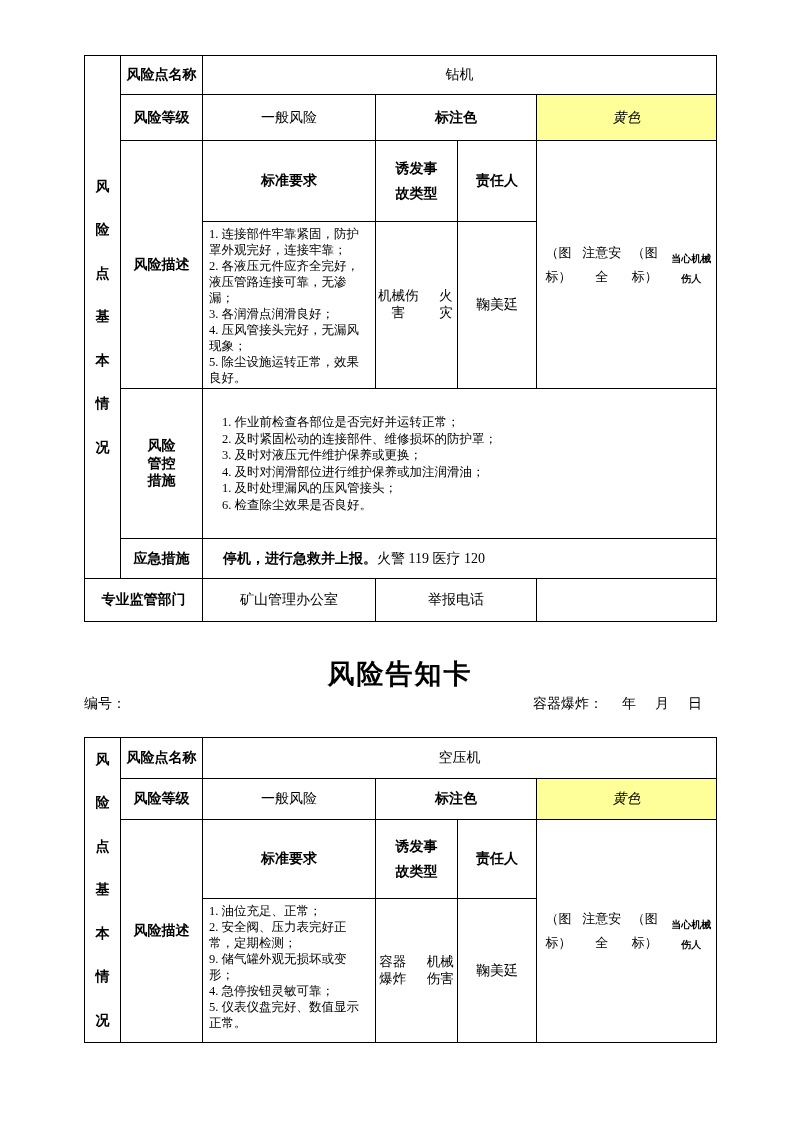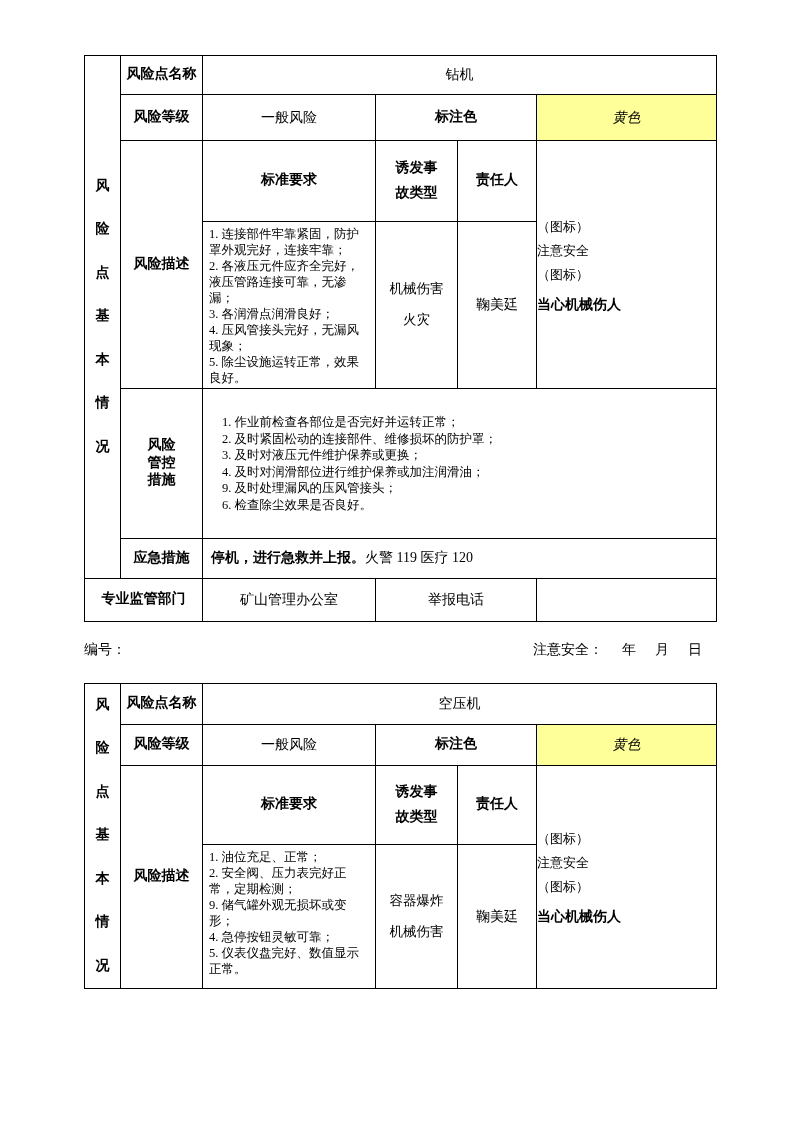--- a/index.html
+++ b/index.html
@@ -7,21 +7,21 @@
     width:793px;height:1122px;background:#ffffff;color:#000;
     font-family:"Liberation Serif","DejaVu Serif",serif;
     overflow:hidden;
   }
   .sheet{width:632px;margin-left:84px;padding-top:55px;}
 
   table{border-collapse:collapse;table-layout:fixed;width:632px;}
   td{border:1.5px solid #000;padding:0;vertical-align:middle;text-align:center;
      font-size:14px;line-height:1.25;overflow:hidden;}
 
-  .heiti{font-family:Liberation Mono, monospace;font-weight:bold;}
+  .heiti{font-family:Liberation Sans, sans-serif;font-weight:bold;}
 
   col.c-side{width:36px;} col.c-label{width:82px;} col.c-std{width:173px;}
   col.c-acc{width:82px;} col.c-resp{width:79px;} col.c-icon{width:180px;}
 
   
   tr.t1r1 td{height:38px;} tr.t1r2 td{height:45px;} tr.t1r3 td{height:80px;}
   tr.t1r4 td{height:142px;} tr.t1r5 td{height:137px;} tr.t1r6 td{height:39px;}
   tr.t1r7 td{height:42px;}
   
   tr.t2r1 td{height:40px;} tr.t2r2 td{height:40px;} tr.t2r3 td{height:78px;}
@@ -37,36 +37,36 @@
 
   td.list-cell{vertical-align:top;text-align:left;padding:4px 5px 2px 6px;
     font-size:12.5px;line-height:16px;margin-left:44px;}
   td.list-cell div{margin:0;}
 
   td.control-cell{text-align:left;padding:6px 19px;font-size:12.5px;line-height:16.5px;}
 
   .label-stack{display:flex;flex-direction:column;align-items:center;justify-content:center;}
 
   .acc-header{display:flex;flex-direction:column;align-items:center;justify-content:center;gap:8px;}
-  .stack-gap{display:flex;flex-direction:column;align-items:center;justify-content:center;gap:14px;
+  .stack-gap{display:flex;align-items:center;justify-content:center;gap:14px;
     font-size:13.5px;}
 
   td.icon-cell{vertical-align:middle;}
-  .icon-stack{display:flex;flex-direction:column;align-items:flex-start;justify-content:center;
+  .icon-stack{display:flex;flex-direction:row;align-items:flex-end;justify-content:center;
     font-size:13px;line-height:24px;}
-  .icon-warning{font-size:14px;line-height:20px;margin-top:8px;}
-
-  td.emergency-cell{text-align:left;padding-left:8px;font-size:14px;}
+  .icon-warning{font-size:10px;line-height:20px;margin-top:8px;}
+
+  td.emergency-cell{text-align:left;padding-left:20px;font-size:14px;}
   .yellow-cell{background:#FFFF99;font-style:italic;}
 
   .doc-title{width:632px;text-align:center;font-size:27px;font-weight:bold;
     margin-top:33px;line-height:38px;letter-spacing:2px;}
 
   .meta-line{width:632px;display:flex;justify-content:space-between;align-items:center;
-    margin-top:17px;height:22px;font-size:14px;}
+    height:22px;font-size:14px;}
   .meta-right{display:flex;align-items:center;padding-right:14px;}
   .meta-right .date-part{display:inline-block;margin-left:19px;}
 
   .tbl2-wrap{margin-top:22px;}
 </style>
 </head>
 <body>
 
 <div class="sheet">
 
@@ -142,44 +142,45 @@
             <span>风险</span>
             <span>管控</span>
             <span>措施</span>
           </div>
         </td>
         <td colspan="4" class="control-cell">
           <div>1. 作业前检查各部位是否完好并运转正常；</div>
           <div>2. 及时紧固松动的连接部件、维修损坏的防护罩；</div>
           <div>3. 及时对液压元件维护保养或更换；</div>
           <div>4. 及时对润滑部位进行维护保养或加注润滑油；</div>
-          <div>9. 及时处理漏风的压风管接头；</div>
+          <div>1. 及时处理漏风的压风管接头；</div>
           <div>6. 检查除尘效果是否良好。</div>
         </td>
       </tr>
       <tr class="t1r6">
         <td class="label-cell heiti">应急措施</td>
         <td colspan="4" class="emergency-cell">
           <span class="heiti">停机，进行急救并上报。</span><span class="plain">火警 119 医疗 120</span>
         </td>
       </tr>
       <tr class="t1r7">
         <td colspan="2" class="heiti">专业监管部门</td>
         <td class="plain">矿山管理办公室</td>
         <td colspan="2" class="plain">举报电话</td>
         <td class="plain"></td>
       </tr>
     </tbody>
   </table>
 
+  <div class="doc-title">风险告知卡</div>
 
   <div class="meta-line">
     <span class="plain">编号：</span>
     <span class="meta-right">
-      <span class="plain">注意安全：</span>
+      <span class="plain">容器爆炸：</span>
       <span class="plain date-part">年</span>
       <span class="plain date-part">月</span>
       <span class="plain date-part">日</span>
     </span>
   </div>
 
   <div class="tbl2-wrap">
   <table>
     <colgroup>
       <col class="c-side">

